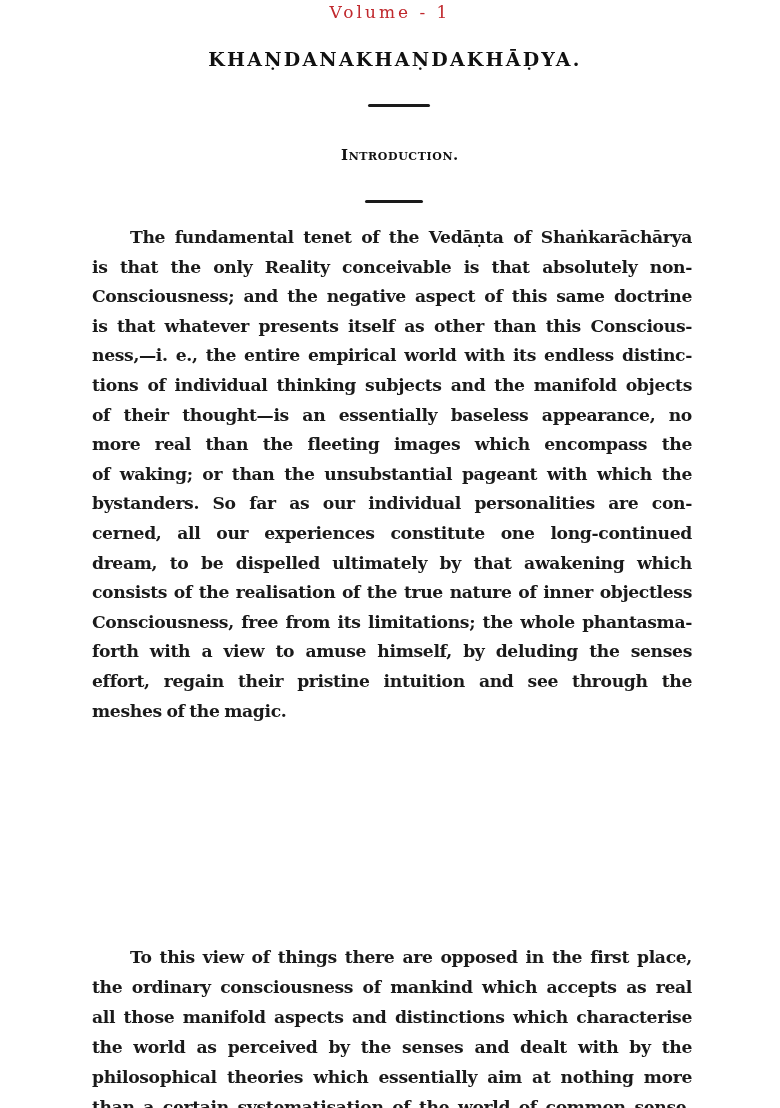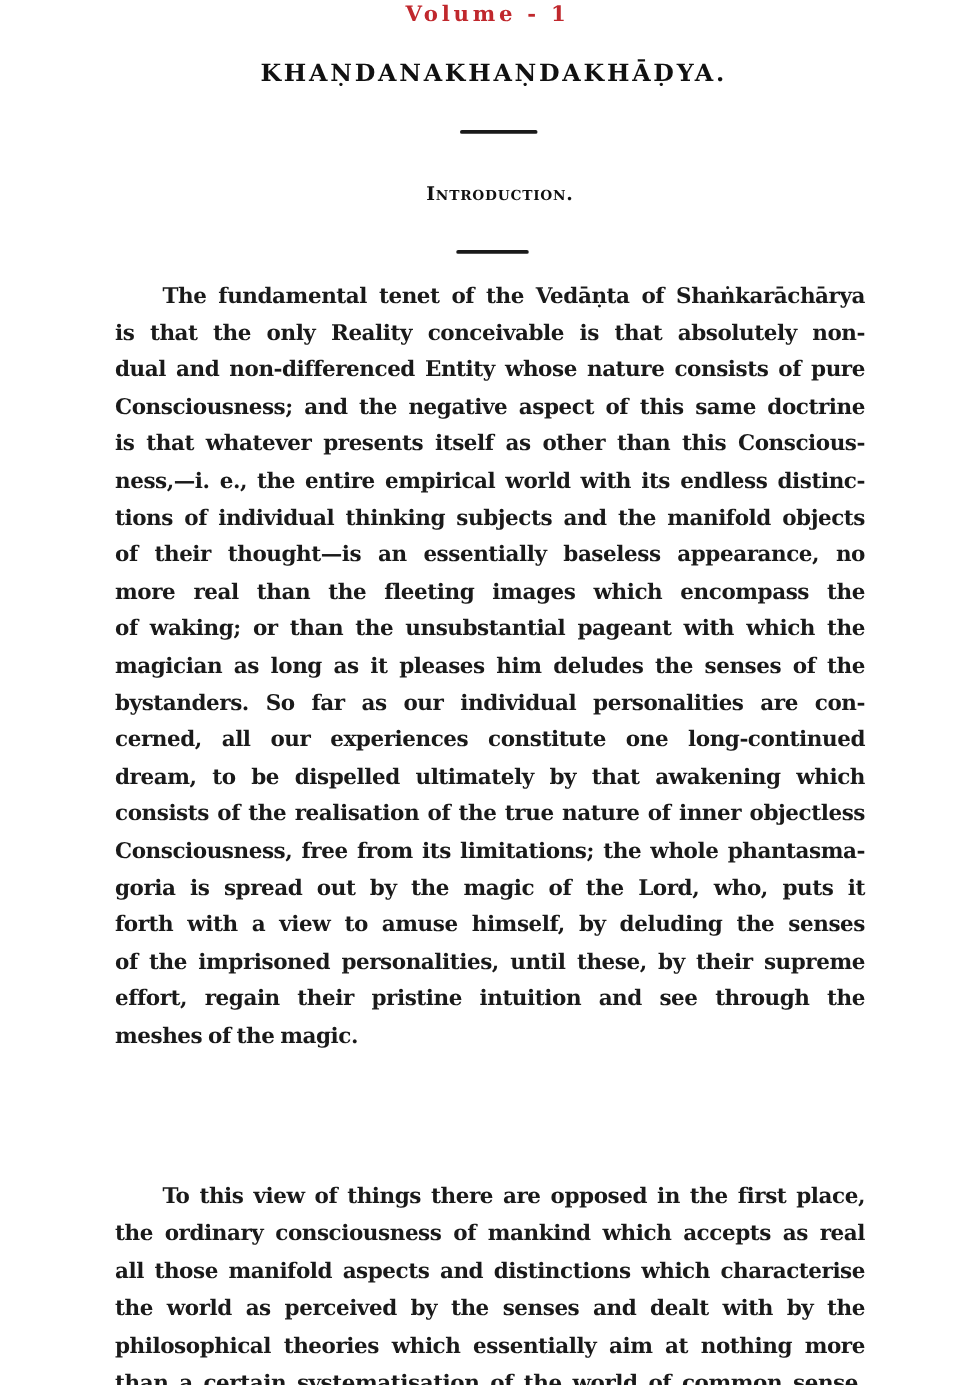--- a/index.html
+++ b/index.html
@@ -15,21 +15,21 @@
     font-family: "DejaVu Serif", "Liberation Serif", serif;
     color: #1a1a1a;
   }
   .volume-label {
     position: absolute;
     top: 0px;
     left: 0;
     width: 780px;
     text-align: center;
     font-family: "DejaVu Serif", serif;
-    font-weight: bold;
+    font-weight: normal;
     font-size: 17px;
     letter-spacing: 3px;
     color: #c0282d;
     line-height: 24px;
   }
   .book-title {
     position: absolute;
     top: 44px;
     left: 0;
     width: 790px;
@@ -97,37 +97,33 @@
 
 <div class="volume-label">Volume - 1</div>
 <div class="book-title">KHAṆDANAKHAṆDAKHĀḌYA.</div>
 <div class="rule rule-top"></div>
 <div class="section-heading">Introduction.</div>
 <div class="rule rule-bottom"></div>
 
 <div class="para para-1">
   <span class="line indent">The fundamental tenet of the Vedāṇta of Shaṅkarāchārya</span>
   <span class="line">is that the only Reality conceivable is that absolutely non-</span>
-  <span class="line">dual and non-differenced Entity whose nature consists of pure</span>
   <span class="line">Consciousness; and the negative aspect of this same doctrine</span>
   <span class="line">is that whatever presents itself as other than this Conscious-</span>
   <span class="line">ness,—i. e., the entire empirical world with its endless distinc-</span>
   <span class="line">tions of individual thinking subjects and the manifold objects</span>
   <span class="line">of their thought—is an essentially baseless appearance, no</span>
   <span class="line">more real than the fleeting images which encompass the</span>
   <span class="line">of waking; or than the unsubstantial pageant with which the</span>
-  <span class="line">magician as long as it pleases him deludes the senses of the</span>
   <span class="line">bystanders. So far as our individual personalities are con-</span>
   <span class="line">cerned, all our experiences constitute one long-continued</span>
   <span class="line">dream, to be dispelled ultimately by that awakening which</span>
   <span class="line">consists of the realisation of the true nature of inner objectless</span>
   <span class="line">Consciousness, free from its limitations; the whole phantasma-</span>
-  <span class="line">goria is spread out by the magic of the Lord, who, puts it</span>
   <span class="line">forth with a view to amuse himself, by deluding the senses</span>
-  <span class="line">of the imprisoned personalities, until these, by their supreme</span>
   <span class="line">effort, regain their pristine intuition and see through the</span>
   <span class="line last">meshes of the magic.</span>
 </div>
 
 <div class="para para-2">
   <span class="line indent">To this view of things there are opposed in the first place,</span>
   <span class="line">the ordinary consciousness of mankind which accepts as real</span>
   <span class="line">all those manifold aspects and distinctions which characterise</span>
   <span class="line">the world as perceived by the senses and dealt with by the</span>
   <span class="line">philosophical theories which essentially aim at nothing more</span>

